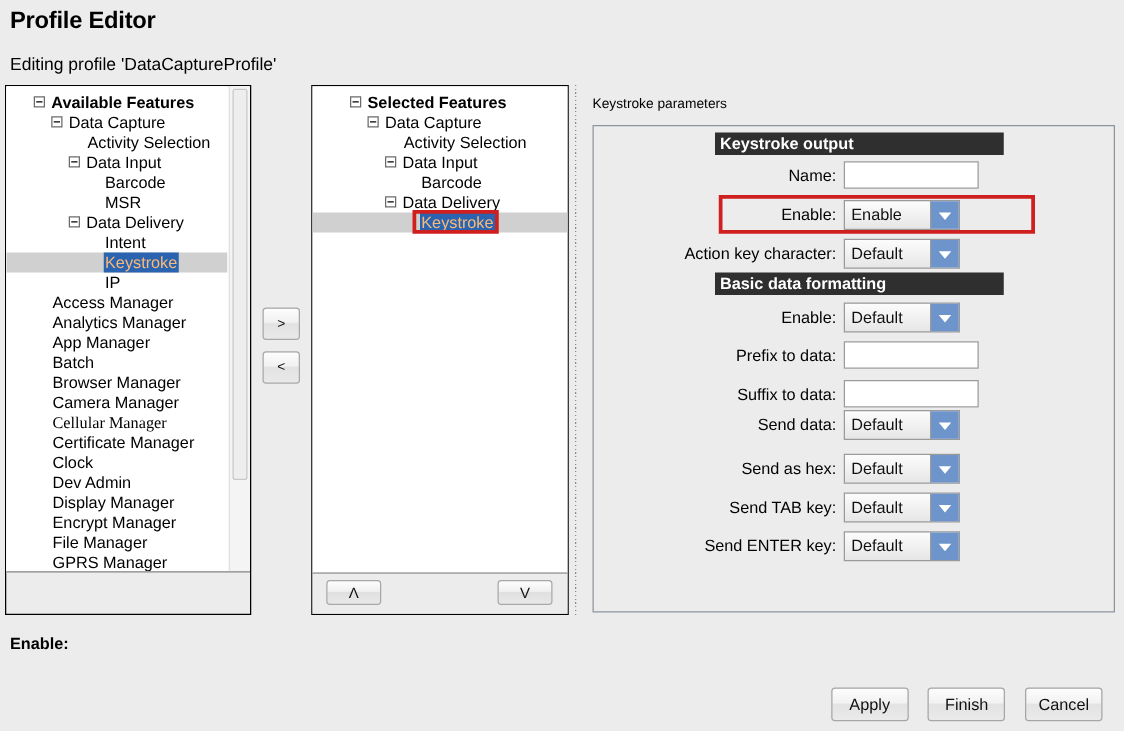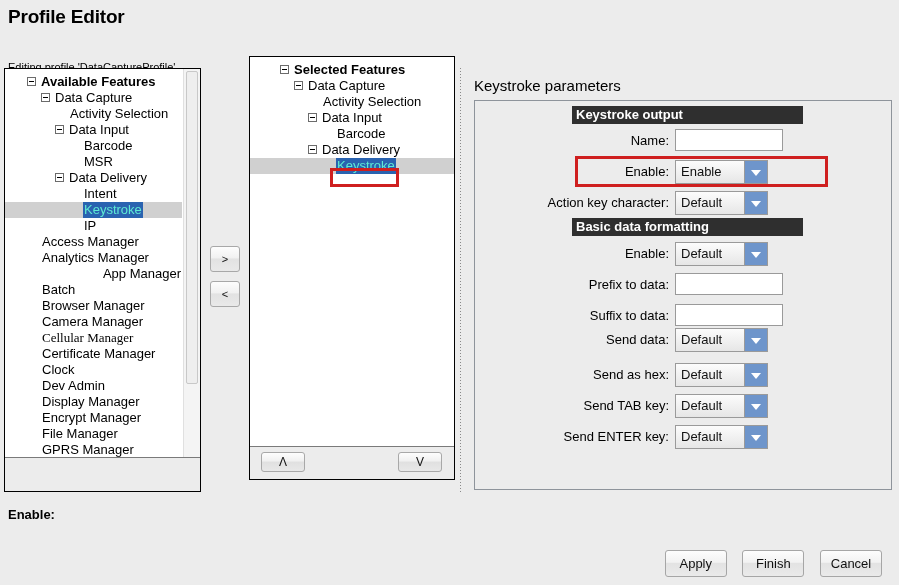--- a/index.html
+++ b/index.html
@@ -22,23 +22,22 @@
     position: absolute;
     left: 8px;
     top: 6px;
     font-size: 19px;
     font-weight: bold;
     letter-spacing: -0.2px;
   }
   #editing-line {
     position: absolute;
     left: 8px;
-    top: 61px;
-    font-size: 11px;
-    text-decoration: underline;
+    top: 43px;
+    font-size: 14px;
   }
 
   
   #available-panel {
     position: absolute;
     left: 4px;
     top: 68px;
     width: 197px;
     height: 424px;
     background: #ececec;
@@ -97,21 +96,21 @@
   }
   .tree-row.sel {
     background: #d0d0d0;
   }
   .tree-label {
     display: inline-block;
     padding: 0 1px;
   }
   .tree-row.sel .tree-label.hl {
     background: #2a63b0;
-    color: #5eead4;
+    color: #fdba74;
   }
   .tree-row.bold .tree-label { font-weight: bold; }
   .expander {
     display: inline-block;
     width: 9px;
     height: 9px;
     border: 1px solid #6b6b6b;
     background: #ffffff;
     position: relative;
     vertical-align: middle;
@@ -149,21 +148,21 @@
     color: #111;
     cursor: pointer;
     padding: 0;
     box-sizing: border-box;
   }
 
   
   #selected-panel {
     position: absolute;
     left: 249px;
-    top: 56px;
+    top: 68px;
     width: 206px;
     height: 424px;
     border: 1px solid #000;
     background: #ececec;
     box-sizing: border-box;
   }
   #selected-tree {
     position: absolute;
     left: 0;
     top: 0;
@@ -226,21 +225,21 @@
     background-position: 3px 0;
     background-size: 1px 100%;
     background-repeat: repeat-y;
   }
 
   
   #params-header {
     position: absolute;
     left: 474px;
     top: 77px;
-    font-size: 15px;
+    font-size: 11px;
   }
   #params-panel {
     position: absolute;
     left: 474px;
     top: 100px;
     width: 418px;
     height: 390px;
     background: #ececec;
     border: 1px solid #8e949b;
     box-sizing: border-box;
@@ -383,21 +382,21 @@
         <div class="tree-row" style="position: absolute; left: 0px; right: 0px; top: 37px;"><span style="display: inline-block; width: 52px;"></span><span class="tree-label">Activity Selection</span></div>
         <div class="tree-row" style="position: absolute; left: 0px; right: 0px; top: 53px;"><span style="display: inline-block; width: 38px;"></span><span class="expander"></span><span class="tree-label">Data Input</span></div>
         <div class="tree-row" style="position: absolute; left: 0px; right: 0px; top: 69px;"><span style="display: inline-block; width: 66px;"></span><span class="tree-label">Barcode</span></div>
         <div class="tree-row" style="position: absolute; left: 0px; right: 0px; top: 85px;"><span style="display: inline-block; width: 66px;"></span><span class="tree-label">MSR</span></div>
         <div class="tree-row" style="position: absolute; left: 0px; right: 0px; top: 101px;"><span style="display: inline-block; width: 38px;"></span><span class="expander"></span><span class="tree-label">Data Delivery</span></div>
         <div class="tree-row" style="position: absolute; left: 0px; right: 0px; top: 117px;"><span style="display: inline-block; width: 66px;"></span><span class="tree-label">Intent</span></div>
         <div class="tree-row sel" style="position: absolute; left: 0px; right: 0px; top: 133px;"><span style="display: inline-block; width: 66px;"></span><span class="tree-label hl">Keystroke</span></div>
         <div class="tree-row" style="position: absolute; left: 0px; right: 0px; top: 149px;"><span style="display: inline-block; width: 66px;"></span><span class="tree-label">IP</span></div>
         <div class="tree-row" style="position: absolute; left: 0px; right: 0px; top: 165px;"><span style="display: inline-block; width: 24px;"></span><span class="tree-label">Access Manager</span></div>
         <div class="tree-row" style="position: absolute; left: 0px; right: 0px; top: 181px;"><span style="display: inline-block; width: 24px;"></span><span class="tree-label">Analytics Manager</span></div>
-        <div class="tree-row" style="position: absolute; left: 0px; right: 0px; top: 197px; text-align: right;"><span style="display: inline-block; width: 24px;"></span><span class="tree-label">App Manager</span></div>
+        <div class="tree-row" style="position: absolute; left: 0px; right: 0px; top: 197px;"><span style="display: inline-block; width: 24px;"></span><span class="tree-label">App Manager</span></div>
         <div class="tree-row" style="position: absolute; left: 0px; right: 0px; top: 213px;"><span style="display: inline-block; width: 24px;"></span><span class="tree-label">Batch</span></div>
         <div class="tree-row" style="position: absolute; left: 0px; right: 0px; top: 229px;"><span style="display: inline-block; width: 24px;"></span><span class="tree-label">Browser Manager</span></div>
         <div class="tree-row" style="position: absolute; left: 0px; right: 0px; top: 245px;"><span style="display: inline-block; width: 24px;"></span><span class="tree-label">Camera Manager</span></div>
         <div class="tree-row" style="position: absolute; left: 0px; right: 0px; top: 261px; font-family: Liberation Serif, serif;"><span style="display: inline-block; width: 24px;"></span><span class="tree-label">Cellular Manager</span></div>
         <div class="tree-row" style="position: absolute; left: 0px; right: 0px; top: 277px;"><span style="display: inline-block; width: 24px;"></span><span class="tree-label">Certificate Manager</span></div>
         <div class="tree-row" style="position: absolute; left: 0px; right: 0px; top: 293px;"><span style="display: inline-block; width: 24px;"></span><span class="tree-label">Clock</span></div>
         <div class="tree-row" style="position: absolute; left: 0px; right: 0px; top: 309px;"><span style="display: inline-block; width: 24px;"></span><span class="tree-label">Dev Admin</span></div>
         <div class="tree-row" style="position: absolute; left: 0px; right: 0px; top: 325px;"><span style="display: inline-block; width: 24px;"></span><span class="tree-label">Display Manager</span></div>
         <div class="tree-row" style="position: absolute; left: 0px; right: 0px; top: 341px;"><span style="display: inline-block; width: 24px;"></span><span class="tree-label">Encrypt Manager</span></div>
         <div class="tree-row" style="position: absolute; left: 0px; right: 0px; top: 357px;"><span style="display: inline-block; width: 24px;"></span><span class="tree-label">File Manager</span></div>

